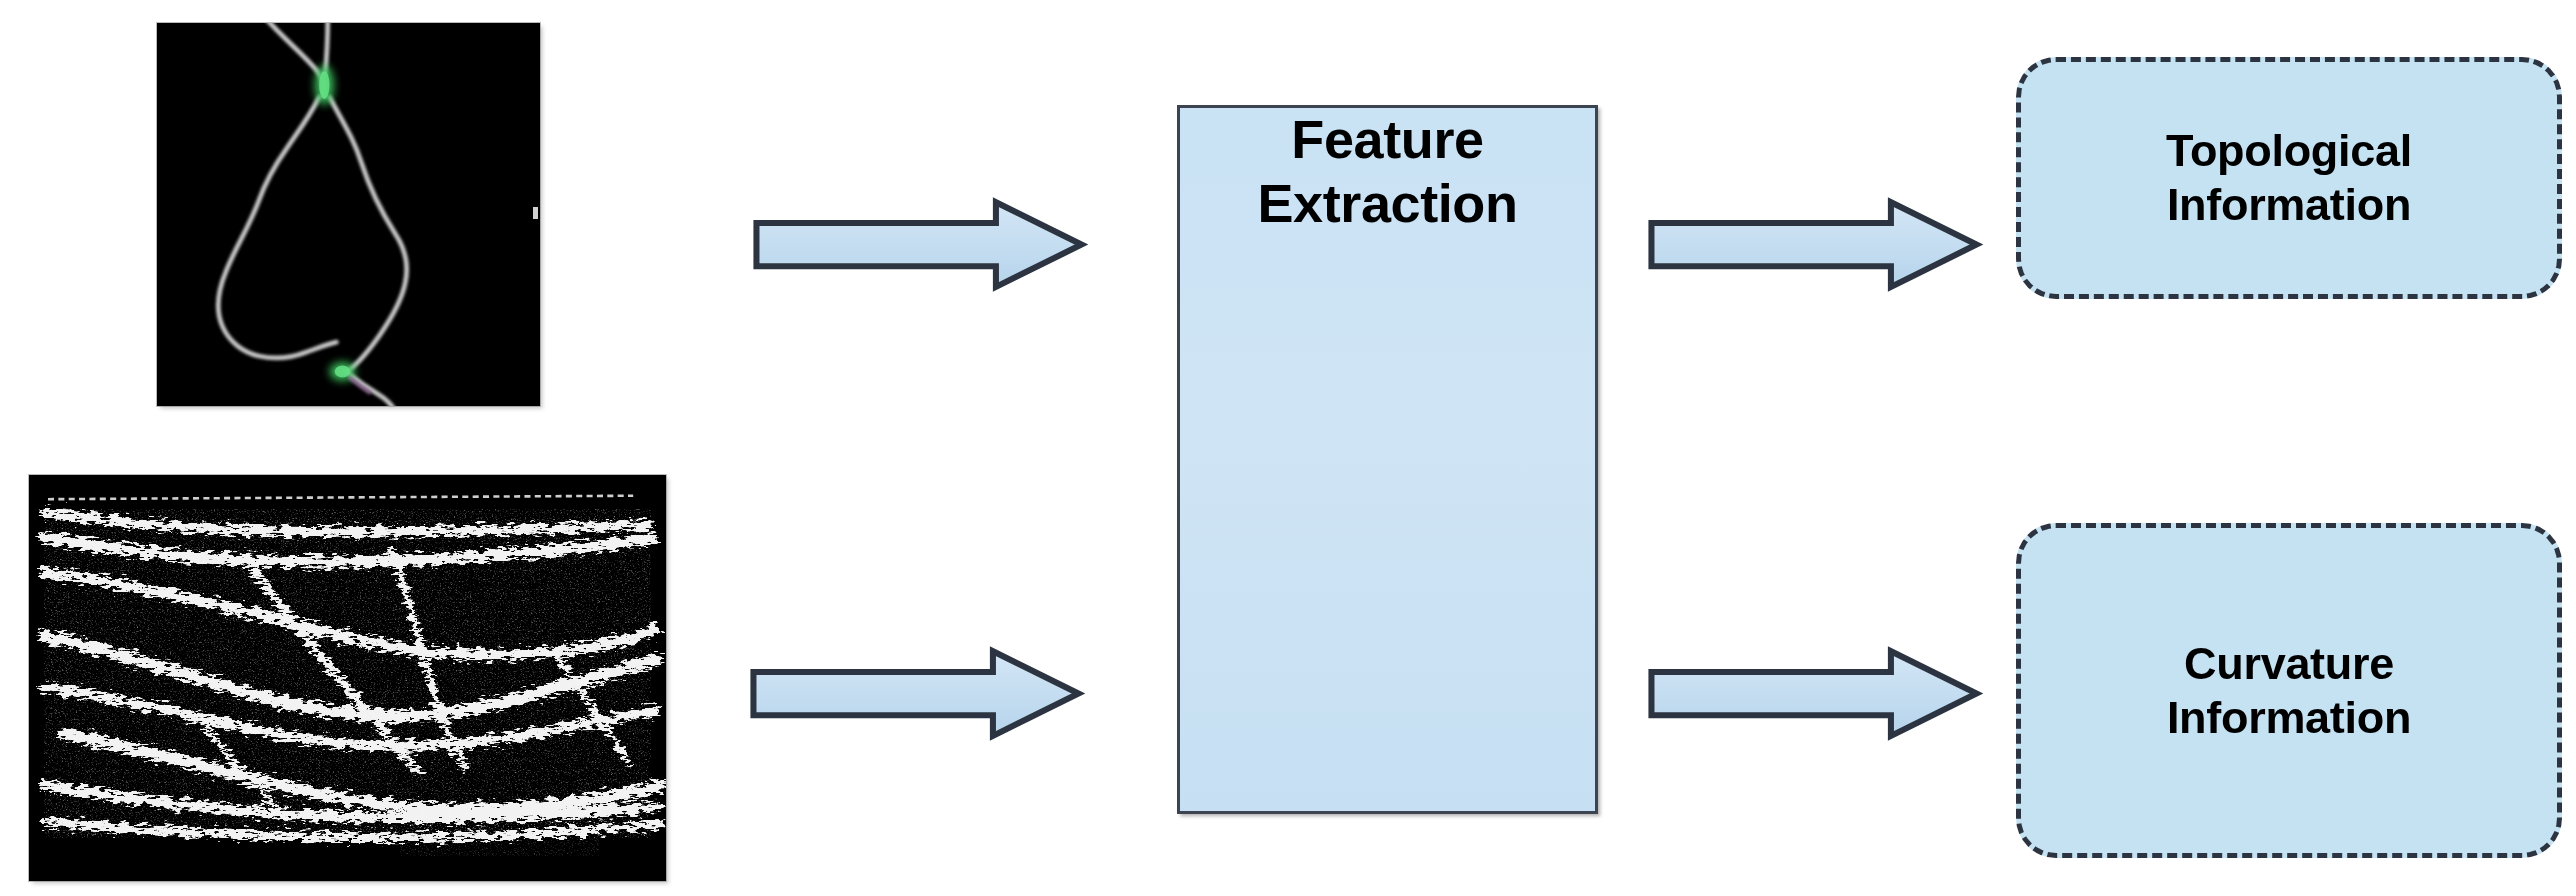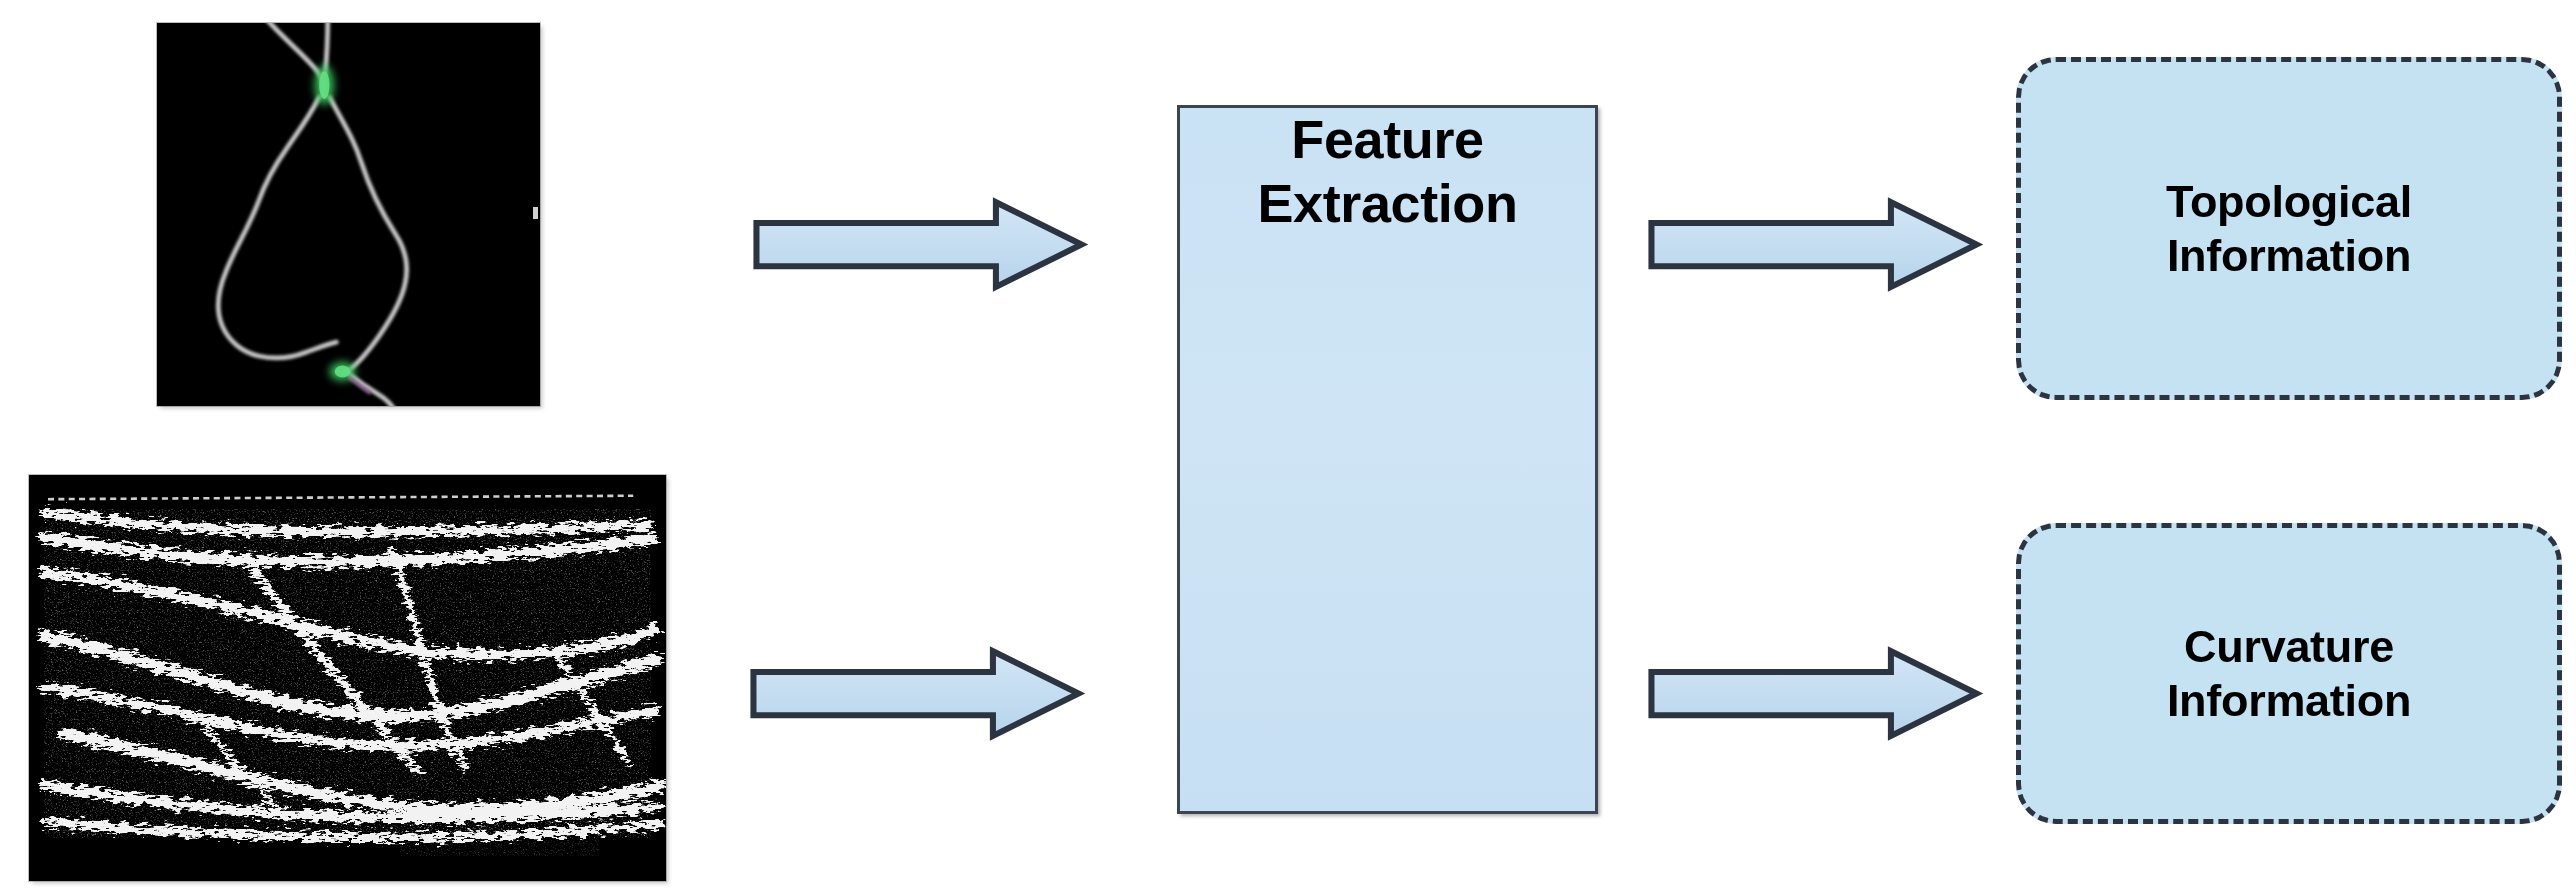--- a/index.html
+++ b/index.html
@@ -99,28 +99,28 @@
     color: #000000;
     text-align: center;
     line-height: 1.2;
     letter-spacing: -0.3px;
     white-space: pre-line;
   }
   #topological-information-box {
     left: 2016px;
     top: 57px;
     width: 546px;
-    height: 343px;
+    height: 242px;
     align-items: center;
   }
   #curvature-information-box {
     left: 2016px;
     top: 523px;
     width: 546px;
-    height: 301px;
+    height: 335px;
   }
 
   
   .arrow {
     position: absolute;
   }
   .arrow svg { display: block; overflow: visible; }
 
   #arrow-vessel-to-feature   { left: 753px;  top: 197px; width: 332px; height: 95px; }
   #arrow-oct-to-feature      { left: 750px;  top: 646px; width: 332px; height: 95px; }

